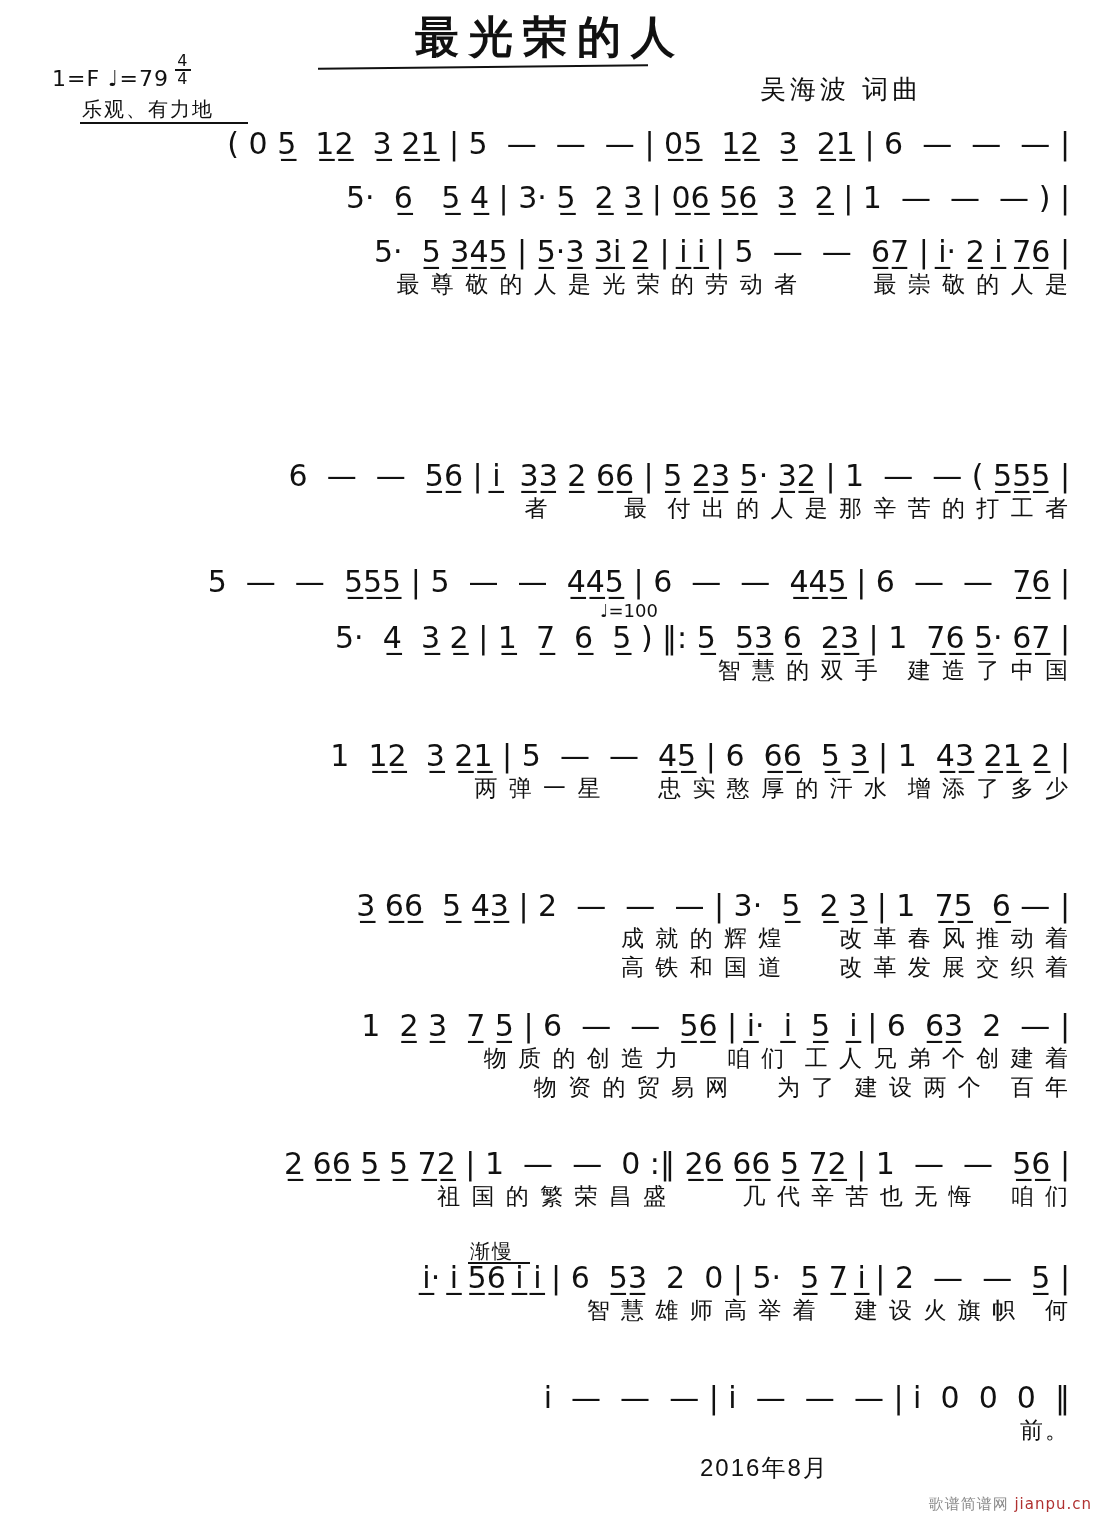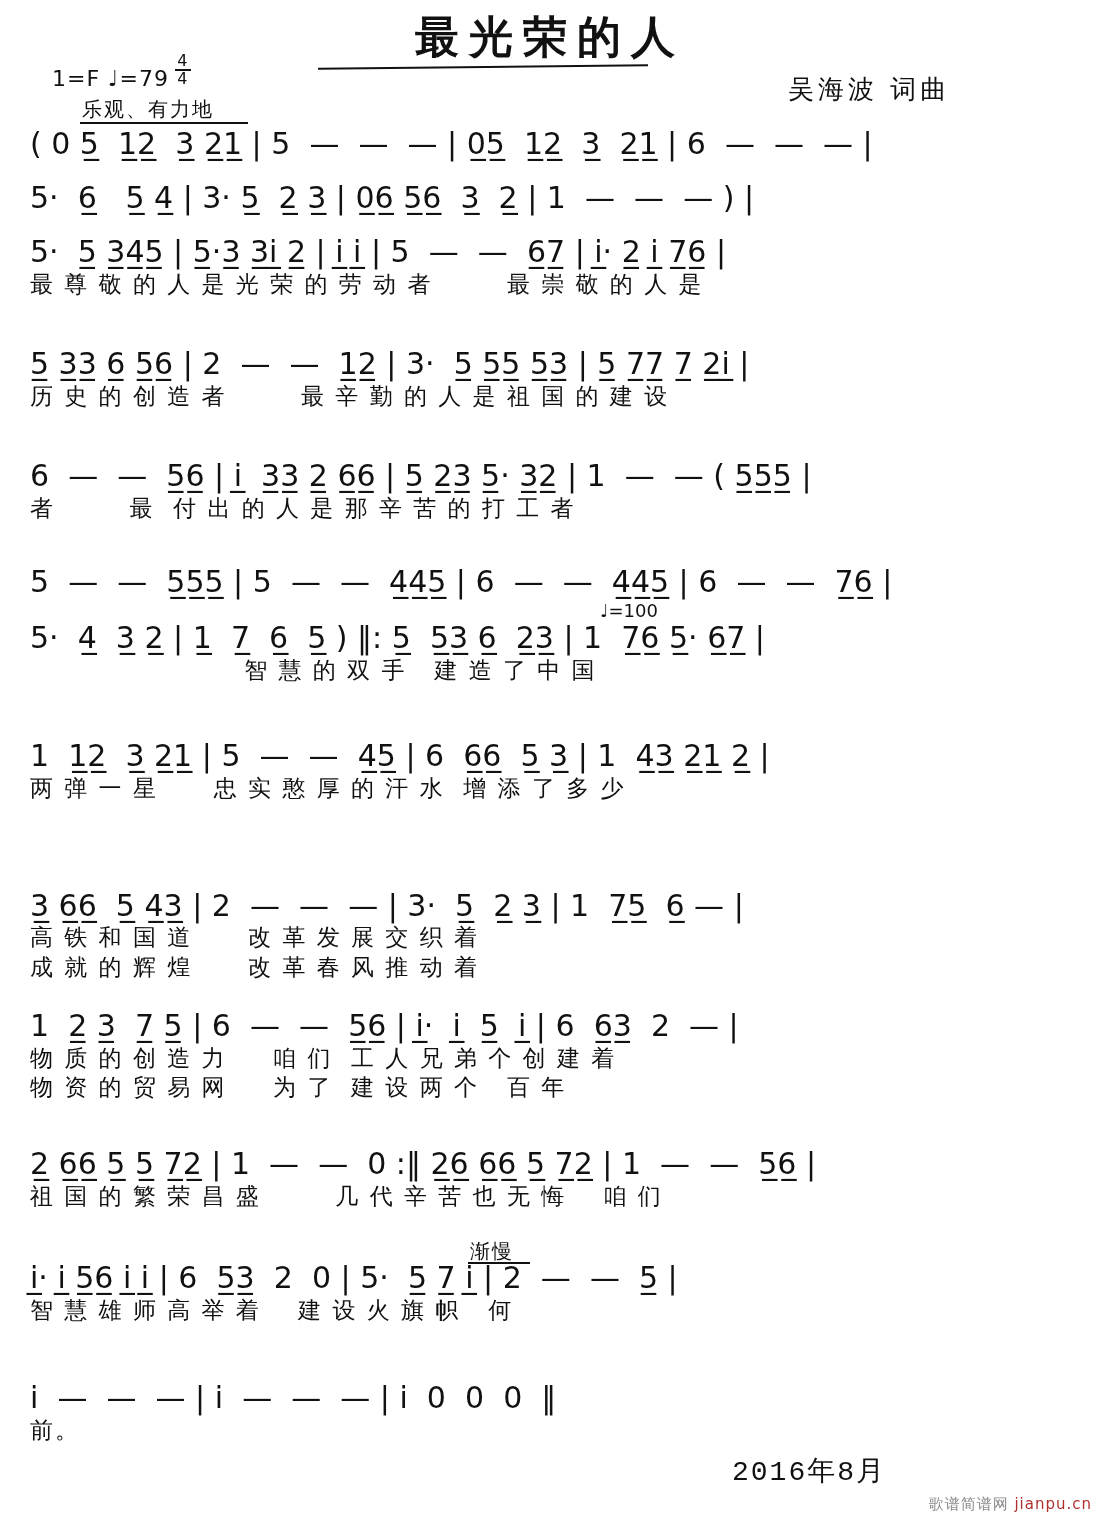--- a/index.html
+++ b/index.html
@@ -42,21 +42,20 @@
     transform: rotate(-0.6deg);
   }
   .composer {
     position: absolute;
     top: 72px;
     left: 760px;
     font-family: "DejaVu Serif", serif;
     font-size: 26px;
     letter-spacing: 4px;
     color: #111;
-    margin-left: 28px;
   }
   .keyline {
     position: absolute;
     top: 56px;
     left: 52px;
     font-family: "DejaVu Sans", sans-serif;
     font-size: 22px;
     letter-spacing: 1px;
     color: #111;
     white-space: nowrap;
@@ -115,42 +114,42 @@
     top: 1262px;
     left: 468px;
     width: 62px;
     height: 1.5px;
     background: #111;
   }
   .datestamp {
     position: absolute;
     top: 1452px;
     left: 700px;
-    font-family: Liberation Mono, monospace;
-    font-size: 28px;
-    letter-spacing: 2px;
-    margin-left: 32px;
+    font-family: Liberation Sans, sans-serif;
+    font-size: 24px;
+    letter-spacing: 2px;
   }
   .watermark {
     position: absolute;
     right: 8px;
     bottom: 6px;
     font-size: 15px;
     color: #8a8a8a;
     letter-spacing: 1px;
     font-family: "DejaVu Sans", sans-serif;
     text-align: center;
   }
   .watermark .site { color: #b03030; }
 
   
   .system {
     position: absolute;
     left: 30px;
     width: 1040px;
+    text-align: right;
   }
   .notes-row {
     font-family: "DejaVu Sans", sans-serif;
     font-size: 30px;
     letter-spacing: 0px;
     white-space: pre;
     color: #111;
     line-height: 1.05;
   }
   .lyric-row {
@@ -193,24 +192,20 @@
 
   <div class="system" style="top:182px">
     <div class="notes-row">5·  6̲   5̲ 4̲ | 3· 5̲  2̲ 3̲ | 0̲6̲ 5̲6̲  3̲  2̲ | 1  —  —  — ) |</div>
   </div>
 
   <div class="system" style="top:236px">
     <div class="notes-row">5·  5̲ 3̲4̲5̲ | 5̲·3̲ 3̲i̲ 2̲ | i̲ i̲ | 5  —  —  6̲7̲ | i̲· 2̲ i̲ 7̲6̲ |</div>
     <div class="lyric-row">最 尊 敬 的 人 是 光 荣 的 劳 动 者        最 崇 敬 的 人 是</div>
   </div>
 
-  <div class="system" style="top:348px">
-    <div class="notes-row">5̲ 3̲3̲ 6̲ 5̲6̲ | 2  —  —  1̲2̲ | 3·  5̲ 5̲5̲ 5̲3̲ | 5̲ 7̲7̲ 7̲ 2̲i̲ |</div>
-    <div class="lyric-row">历 史 的 创 造 者        最 辛 勤 的 人 是 祖 国 的 建 设</div>
-  </div>
 
   <div class="system" style="top:460px">
     <div class="notes-row">6  —  —  5̲6̲ | i̲  3̲3̲ 2̲ 6̲6̲ | 5̲ 2̲3̲ 5̲· 3̲2̲ | 1  —  — ( 5̲5̲5̲ |</div>
     <div class="lyric-row">者        最  付 出 的 人 是 那 辛 苦 的 打 工 者</div>
   </div>
 
   <div class="system" style="top:566px">
     <div class="notes-row">5  —  —  5̲5̲5̲ | 5  —  —  4̲4̲5̲ | 6  —  —  4̲4̲5̲ | 6  —  —  7̲6̲ |</div>
   </div>
 
@@ -219,22 +214,22 @@
     <div class="lyric-row">                       智 慧 的 双 手   建 造 了 中 国</div>
   </div>
 
   <div class="system" style="top:740px">
     <div class="notes-row">1  1̲2̲  3̲ 2̲1̲ | 5  —  —  4̲5̲ | 6  6̲6̲  5̲ 3̲ | 1  4̲3̲ 2̲1̲ 2̲ |</div>
     <div class="lyric-row">两 弹 一 星      忠 实 憨 厚 的 汗 水  增 添 了 多 少</div>
   </div>
 
   <div class="system" style="top:890px">
     <div class="notes-row">3̲ 6̲6̲  5̲ 4̲3̲ | 2  —  —  — | 3·  5̲  2̲ 3̲ | 1  7̲5̲  6̲ — |</div>
+    <div class="lyric-row">成 就 的 辉 煌      改 革 春 风 推 动 着</div>
     <div class="lyric-row second">高 铁 和 国 道      改 革 发 展 交 织 着</div>
-    <div class="lyric-row">成 就 的 辉 煌      改 革 春 风 推 动 着</div>
   </div>
 
   <div class="system" style="top:1010px">
     <div class="notes-row">1  2̲ 3̲  7̲ 5̲ | 6  —  —  5̲6̲ | i̲·  i̲  5̲  i̲ | 6  6̲3̲  2  — |</div>
     <div class="lyric-row">物 质 的 创 造 力     咱 们  工 人 兄 弟 个 创 建 着</div>
     <div class="lyric-row second">物 资 的 贸 易 网     为 了  建 设 两 个   百 年</div>
   </div>
 
   <div class="system" style="top:1148px">
     <div class="notes-row">2̲ 6̲6̲ 5̲ 5̲ 7̲2̲ | 1  —  —  0 :‖ 2̲6̲ 6̲6̲ 5̲ 7̲2̲ | 1  —  —  5̲6̲ |</div>

